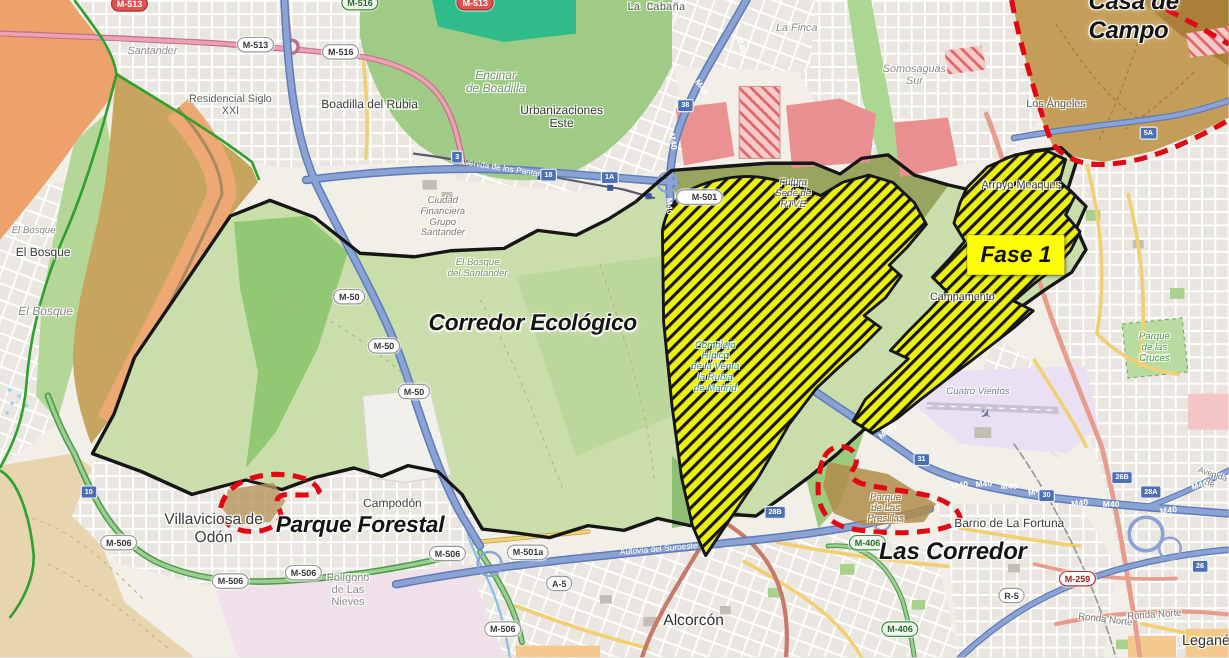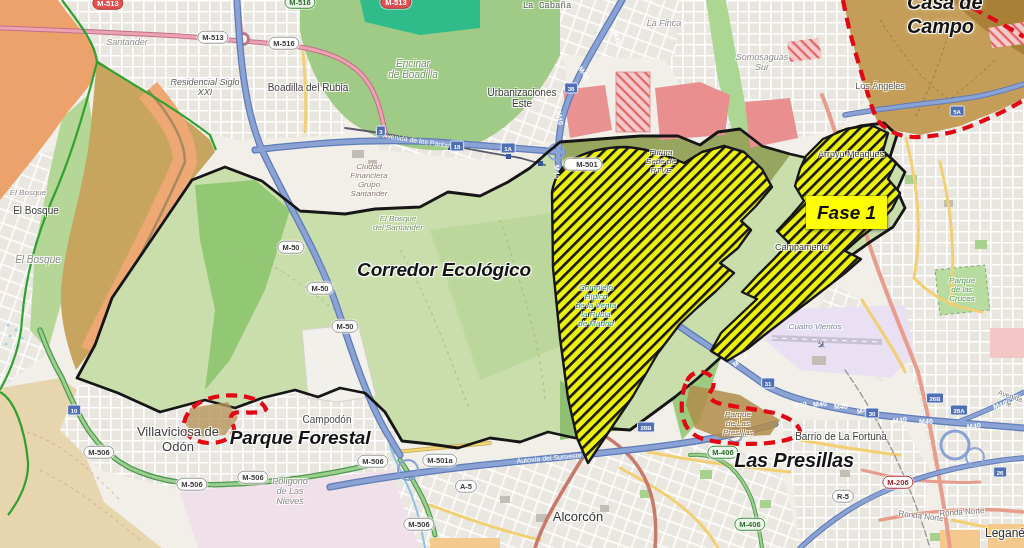--- a/index.html
+++ b/index.html
@@ -264,28 +264,28 @@
     <path d="M843,0 C849,32 858,62 866,88 C871,103 873,114 880,123 C890,133 904,138 920,137 C940,136 960,131 978,123 C997,115 1012,107 1024,100"></path>
     <path d="M972,8 C990,17 1008,27 1024,37"></path>
     <path d="M687,381 C690,374 698,370 706,373 C714,376 716,384 711,391 C707,396 710,400 718,403 C735,407 755,409 774,413 C788,417 798,423 800,431 C798,438 786,441 768,443 C748,445 722,444 703,439 C691,435 684,427 682,413 C681,400 683,388 687,381 Z"></path>
     <path d="M184,423 C186,413 193,405 205,400 C218,395 233,394 247,397 C257,399 264,404 266,409 C263,413 252,413 241,412 C231,412 228,417 233,425 C236,432 231,439 219,442 C206,445 193,441 187,434 C184,430 183,427 184,423 Z"></path>
   </g>
 </svg>
 
 <div class="layer">
 
 <div class="place" style="left: 127px; top: 42px; font-size: 9px; color: rgb(142, 142, 142); font-style: italic;">Santander</div>
-      <div class="place" style="left: 205px; top: 87px; font-size: 9px; color: rgb(95, 95, 95); font-style: italic;">Residencial Siglo
+      <div class="place" style="left: 192px; top: 87px; font-size: 9px; color: rgb(95, 95, 95);">Residencial Siglo
 XXI</div>
       <div class="place" style="left: 308px; top: 88px; font-size: 10px; color: rgb(63, 63, 63);">Boadilla del Rubia</div>
       <div class="place" style="left: 547px; top: 6px; font-size: 9px; color: rgb(95, 95, 95); font-family: Liberation Mono, monospace;">La Cabaña</div>
       <div class="place" style="left: 664px; top: 23px; font-size: 9px; color: rgb(142, 142, 142); font-style: italic;">La Finca</div>
       <div class="place" style="left: 413px; top: 69px; font-size: 10px; color: rgb(123, 156, 107); font-style: italic;">Encinar
 de Boadilla</div>
-      <div class="place" style="left: 522px; top: 98px; font-size: 10px; color: rgb(63, 63, 63); text-align: center;">Urbanizaciones
+      <div class="place" style="left: 468px; top: 98px; font-size: 10px; color: rgb(63, 63, 63); text-align: center;">Urbanizaciones
 Este</div>
       <div class="place" style="left: 762px; top: 62px; font-size: 9px; color: rgb(142, 142, 142); font-style: italic;">Somosaguas
 Sur</div>
       <div class="place" style="left: 880px; top: 86px; font-size: 9px; color: rgb(95, 95, 95);">Los Ángeles</div>
       <div class="place" style="left: 851px; top: 154px; font-size: 9px; color: rgb(74, 74, 74);">Arroyo Meaques</div>
       <div class="place" style="left: 28px; top: 193px; font-size: 8px; color: rgb(142, 142, 142); font-style: italic;">El Bosque</div>
       <div class="place" style="left: 36px; top: 211px; font-size: 10px; color: rgb(63, 63, 63);">El Bosque</div>
       <div class="place" style="left: 38px; top: 260px; font-size: 10px; color: rgb(142, 142, 142); font-style: italic;">El Bosque</div>
       <div class="place" style="left: 369px; top: 181px; font-size: 8px; color: rgb(140, 123, 109); font-style: italic;">Ciudad
 Financiera
@@ -297,21 +297,21 @@
 Sede de
 RTVE</div>
       <div class="place" style="left: 596px; top: 306px; font-size: 8px; color: rgb(63, 158, 120); font-style: italic;">Complejo
 Hípico
 de la Venta
 la Rubia
 de Madrid</div>
       <div class="place" style="left: 327px; top: 420px; font-size: 10px; color: rgb(74, 74, 74);">Campodón</div>
       <div class="place" style="left: 178px; top: 440px; font-size: 13px; color: rgb(63, 63, 63);">Villaviciosa de
 Odón</div>
-      <div class="place" style="left: 290px; top: 491px; font-size: 9px; color: rgb(142, 142, 142); font-style: italic;">Polígono
+      <div class="place" style="left: 290px; top: 491px; font-size: 9px; color: rgb(142, 142, 142); ">Polígono
 de Las
 Nieves</div>
       <div class="place" style="left: 578px; top: 517px; font-size: 13px; color: rgb(51, 51, 51);">Alcorcón</div>
       <div class="place" style="left: 815px; top: 327px; font-size: 8px; color: rgb(122, 138, 160); font-style: italic;">Cuatro Vientos</div>
       <div class="place" style="left: 841px; top: 437px; font-size: 10px; color: rgb(63, 63, 63);">Barrio de La Fortuna</div>
       <div class="place" style="left: 962px; top: 290px; font-size: 8px; color: rgb(85, 160, 85); font-style: italic;">Parque
 de las
 Cruces</div>
       <div class="place" style="left: 738px; top: 424px; font-size: 8px; color: rgb(138, 109, 59); font-style: italic;">Parque
 de Las
@@ -375,23 +375,23 @@
       <div class="shield" style="left: 583px; top: 164px; padding-left: 12px;">M-501</div>
       <div class="shield" style="left: 99px; top: 452px;">M-506</div>
       <div class="shield" style="left: 192px; top: 484px;">M-506</div>
       <div class="shield" style="left: 253px; top: 477px;">M-506</div>
       <div class="shield" style="left: 373px; top: 461px;">M-506</div>
       <div class="shield" style="left: 419px; top: 524px;">M-506</div>
       <div class="shield" style="left: 440px; top: 460px;">M-501a</div>
       <div class="shield" style="left: 466px; top: 486px;">A-5</div>
       <div class="shield sh-g" style="left: 723px; top: 452px;">M-406</div>
       <div class="shield sh-g" style="left: 750px; top: 524px;">M-406</div>
-      <div class="shield sh-rb" style="left: 898px; top: 482px;">M-206</div>
+      <div class="shield sh-rb" style="left: 898px; top: 482px;">M-259</div>
       <div class="shield" style="left: 843px; top: 496px;">R-5</div>
     </div>
 
 <div class="anno" style="left:444px;top:270px">Corredor Ecológico</div>
 <div class="anno big" style="left:946px;top:14px">Casa de Campo</div>
 <div class="anno" style="left:300px;top:438px">Parque Forestal</div>
-<div class="anno big" style="left:794px;top:460px">Las Presillas</div>
+<div class="anno big" style="left:794px;top:460px">Las Corredor</div>
 <div class="fasebox" style="left:806px;top:196px">Fase 1</div>
 
 </div>
 
 </body></html>

